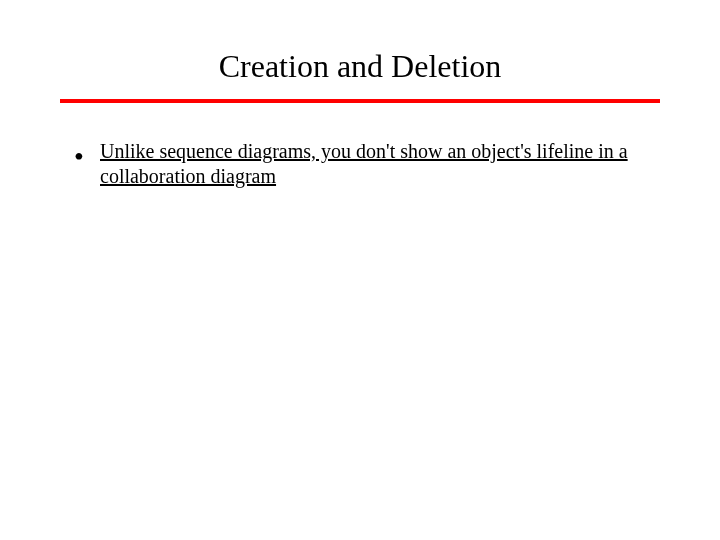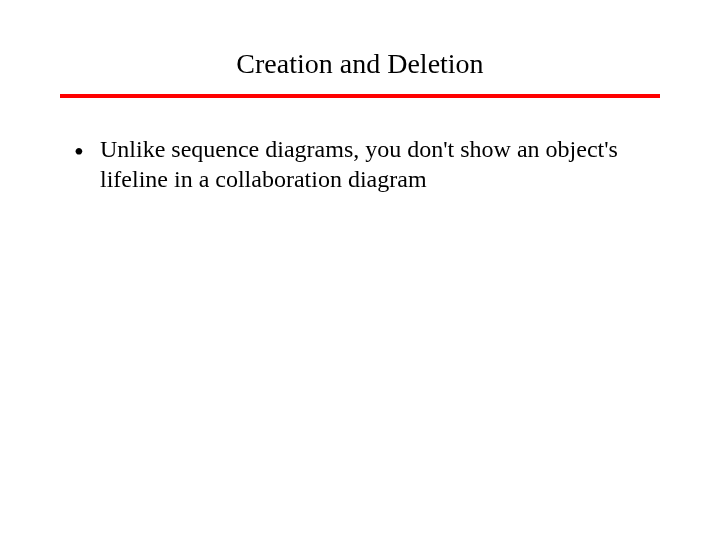--- a/index.html
+++ b/index.html
@@ -12,44 +12,45 @@
     color: #000000;
   }
   .slide {
     width: 720px;
     height: 540px;
     position: relative;
     box-sizing: border-box;
   }
   .title {
     text-align: center;
-    font-size: 28px;
+    font-size: 32px;
     font-weight: normal;
     padding-top: 48px;
     margin: 0 60px 0 60px;
   }
   .rule {
     height: 4px;
     background: #ff0000;
     margin: 14px 60px 0 60px;
   }
   .content {
     margin: 36px 72px 0 72px;
   }
   ul.bullets {
     list-style: none;
     padding: 0;
     margin: 0;
   }
   ul.bullets li {
     position: relative;
     padding-left: 28px;
-    font-size: 24px;
+    font-size: 20px;
     line-height: 1.25;
     margin-bottom: 4px;
+    text-decoration: underline;
   }
   ul.bullets li::before {
     content: "•";
     position: absolute;
     left: 2px;
     top: 0;
     font-size: 28px;
     line-height: 1.25;
   }
 </style>

